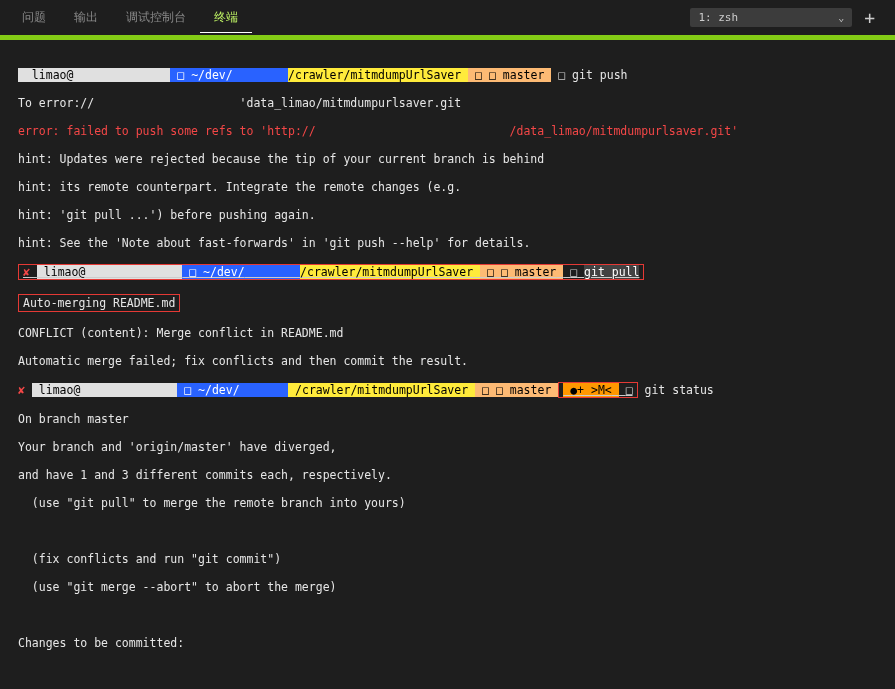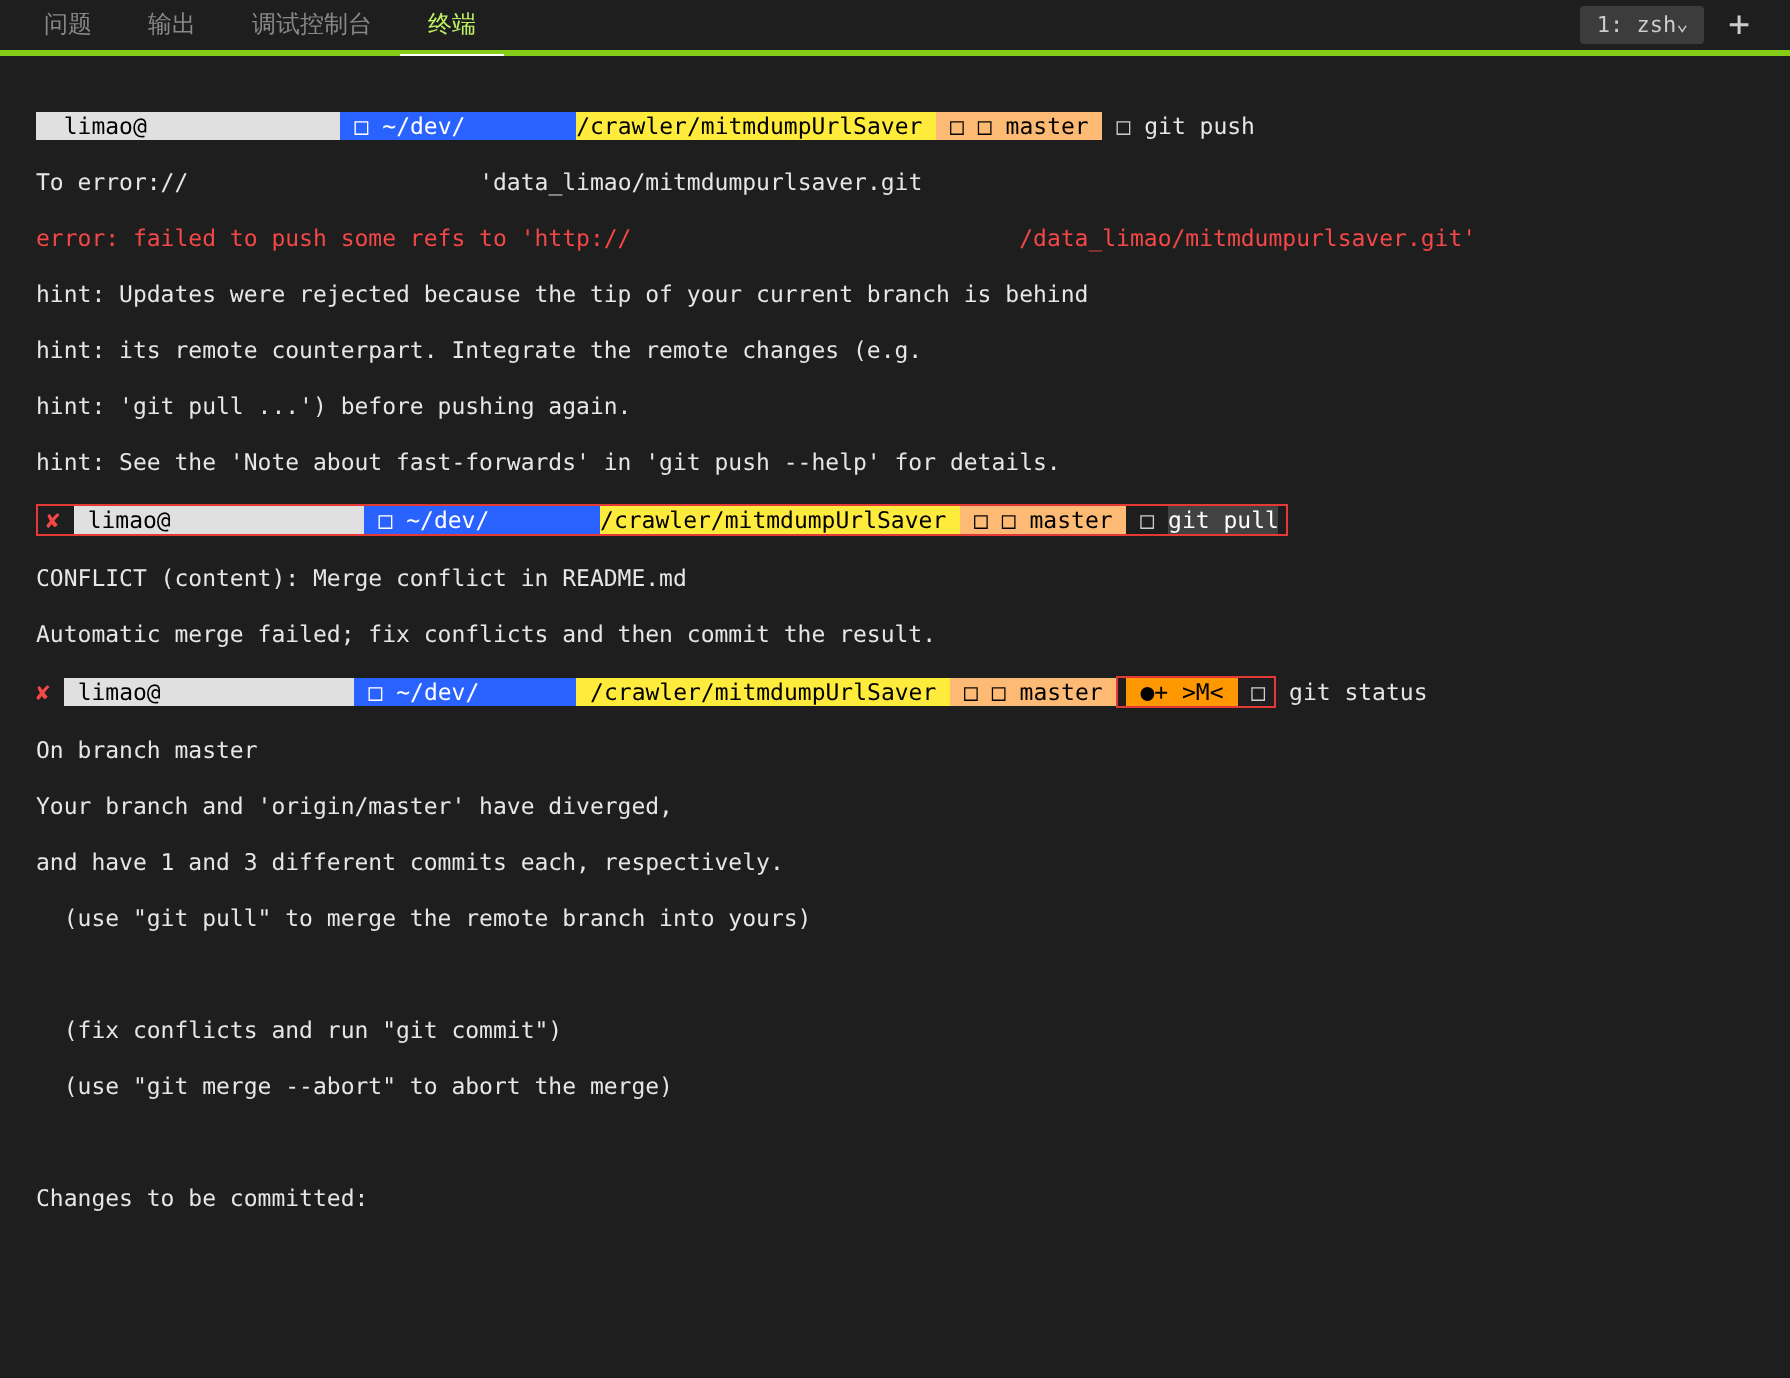--- a/index.html
+++ b/index.html
@@ -13,22 +13,22 @@
       font-size: 11.5px;
       color: #cccccc;
       width: 895px;
       height: 689px;
       overflow: hidden;
     }
     .tabs {
       display: flex;
       align-items: center;
       background: #1e1e1e;
-      border-bottom: 3px solid #84cc16;
-      height: 28px;
+      border-bottom: 5px solid #84cc16;
+      height: 40px;
       padding: 0 8px;
     }
     .tab {
       padding: 6px 14px;
       color: #888;
       cursor: pointer;
       font-size: 12px;
     }
     .tab.active {
       color: #bef264;
@@ -37,20 +37,21 @@
     .tab-spacer {
       flex: 1;
     }
     .shell-selector {
       background: #3c3c3c;
       color: #ccc;
       padding: 3px 8px;
       font-size: 11px;
       display: flex;
       align-items: center;
+      gap: 100px;
       border-radius: 2px;
       cursor: pointer;
       text-align: right;
     }
     .shell-selector .chevron {
       font-size: 10px;
     }
     .plus-btn {
       color: #ccc;
       padding: 0 12px;
@@ -72,20 +73,21 @@
     .bg-yellow { background: #ffeb3b; color: #000; }
     .bg-green { background: #fdba74; color: #000; }
     .bg-orange { background: #ff9800; color: #000; }
     .bg-gray { background: #424242; color: #fff; }
     .bg-white { background: #e0e0e0; color: #000; }
     .box-red {
       display: inline-block;
       border: 1.5px solid #e53935;
       padding: 0 4px;
       margin: 0;
+      text-decoration: underline;
     }
     .box-red-line {
       display: inline-block;
       border: 1.5px solid #e53935;
       padding: 1px 4px;
     }
     .x-mark { color: #f44747; font-weight: bold; }
   </style>
 </head>
 <body>
@@ -105,20 +107,21 @@
 
 <div class="terminal">
 <div class="line"><span class="bg-white">  <span>limao@</span>              </span><span class="bg-blue"> <span>□</span><span> ~/dev/</span>        </span><span class="bg-yellow"><span>/crawler/mitmdumpUrlSaver</span> </span><span class="bg-green"> <span>□</span> <span>□</span> <span>master</span> </span> <span>□</span> <span class="white">git push</span></div>
 <div class="line"><span class="white"><span>To error://</span>                     <span>'data_limao/mitmdumpurlsaver.git</span></span></div>
 <div class="line"><span class="red"><span>error: failed to push some refs to 'http://</span>                            <span>/data_limao/mitmdumpurlsaver.git'</span></span></div>
 <div class="line"><span class="white">hint: Updates were rejected because the tip of your current branch is behind</span></div>
 <div class="line"><span class="white">hint: its remote counterpart. Integrate the remote changes (e.g.</span></div>
 <div class="line"><span class="white">hint: 'git pull ...') before pushing again.</span></div>
 <div class="line"><span class="white">hint: See the 'Note about fast-forwards' in 'git push --help' for details.</span></div>
 <div class="line"><span class="box-red"><span class="x-mark">✘</span> <span class="bg-white"> <span>limao@</span>              </span><span class="bg-blue"> <span>□</span><span> ~/dev/</span>        </span><span class="bg-yellow"><span>/crawler/mitmdumpUrlSaver</span> </span><span class="bg-green"> <span>□</span> <span>□</span> <span>master</span> </span> <span>□</span> <span class="bg-gray">git pull</span></span></div>
+<div class="line"><span class="box-red-line"><span class="white">Auto-merging README.md</span></span></div>
 <div class="line"><span class="white">CONFLICT (content): Merge conflict in README.md</span></div>
 <div class="line"><span class="white">Automatic merge failed; fix conflicts and then commit the result.</span></div>
 <div class="line"><span class="x-mark">✘</span> <span class="bg-white"> <span>limao@</span>              </span><span class="bg-blue"> <span>□</span><span> ~/dev/</span>       </span><span class="bg-yellow"> <span>/crawler/mitmdumpUrlSaver</span> </span><span class="bg-green"> <span>□</span> <span>□</span> <span>master</span> </span><span class="box-red"><span class="bg-orange"> <span>●+</span> <span>&gt;M&lt;</span> </span> <span>□</span></span> <span class="white">git status</span></div>
 <div class="line"><span class="white">On branch master</span></div>
 <div class="line"><span class="white">Your branch and 'origin/master' have diverged,</span></div>
 <div class="line"><span class="white">and have 1 and 3 different commits each, respectively.</span></div>
 <div class="line"><span class="white">  (use "git pull" to merge the remote branch into yours)</span></div>
 <div class="line"></div>
 <div class="line"><span class="white">  (fix conflicts and run "git commit")</span></div>
 <div class="line"><span class="white">  (use "git merge --abort" to abort the merge)</span></div>

